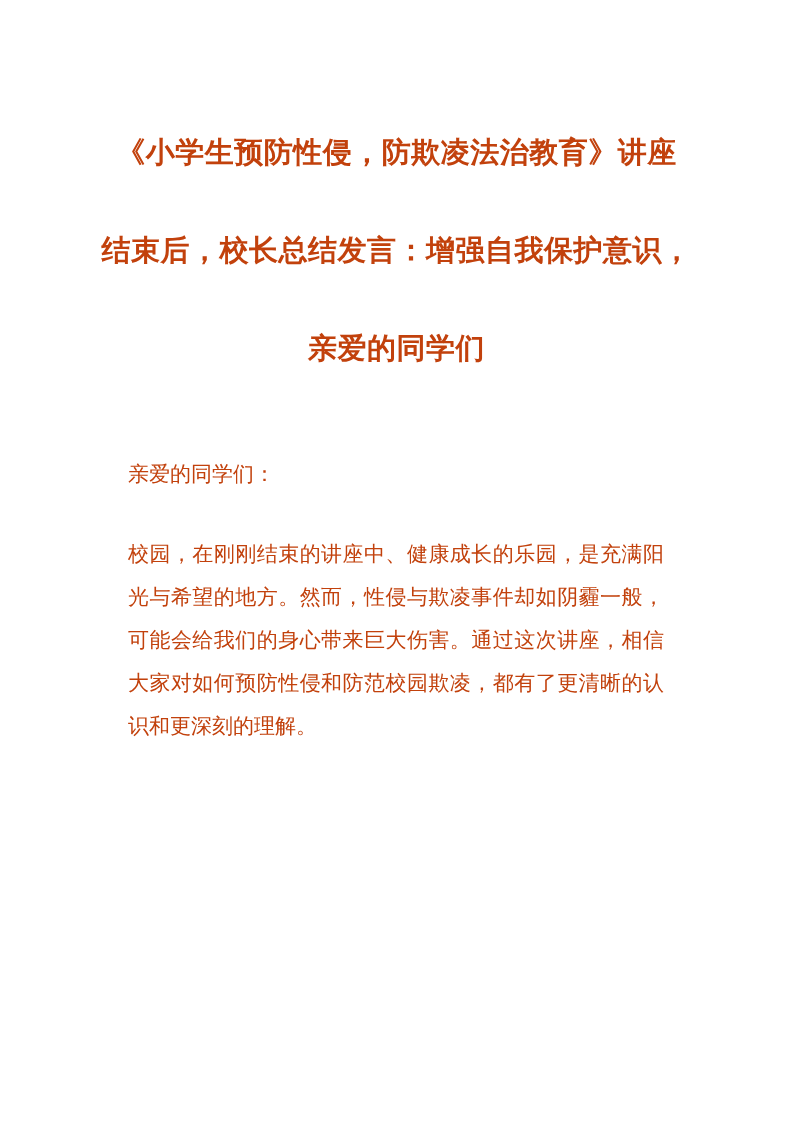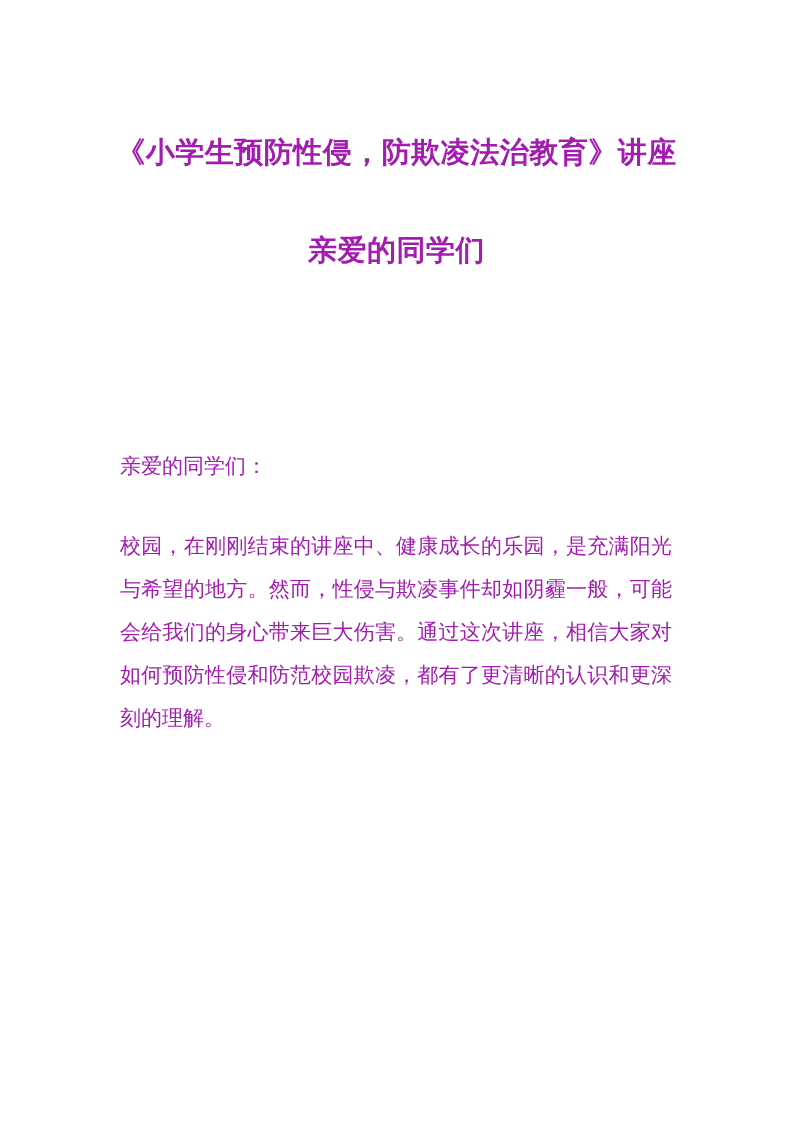--- a/index.html
+++ b/index.html
@@ -5,21 +5,21 @@
   html, body {
     margin: 0;
     padding: 0;
     background: #ffffff;
   }
   .page {
     position: relative;
     width: 793px;
     height: 1122px;
     background: #ffffff;
-    color: #a21caf;
+    color: #c2410c;
     font-family: "Liberation Sans", sans-serif;
     overflow: hidden;
   }
   .doc-title {
     position: absolute;
     top: 103px;
     left: 0;
     width: 793px;
     margin: 0;
     text-align: center;
@@ -35,33 +35,34 @@
   .doc-body {
     position: absolute;
     top: 444px;
     left: 120px;
     width: 552px;
     font-size: 21px;
     line-height: 43px;
     text-align: justify;
   }
   .doc-body p {
-    margin: 0;
+    margin: 8px;
   }
   .doc-body p + p {
     margin-top: 37px;
   }
 </style>
 </head>
 <body>
 
 <div class="page">
 
   <h1 class="doc-title">
     <span class="title-line">《小学生预防性侵，防欺凌法治教育》讲座</span>
+    <span class="title-line">结束后，校长总结发言：增强自我保护意识，</span>
     <span class="title-line">亲爱的同学们</span>
   </h1>
 
   <div class="doc-body">
     <p>亲爱的同学们：</p>
     <p>校园，在刚刚结束的讲座中、健康成长的乐园，是充满阳光与希望的地方。然而，性侵与欺凌事件却如阴霾一般，可能会给我们的身心带来巨大伤害。通过这次讲座，相信大家对如何预防性侵和防范校园欺凌，都有了更清晰的认识和更深刻的理解。</p>
   </div>
 
 </div>
 

